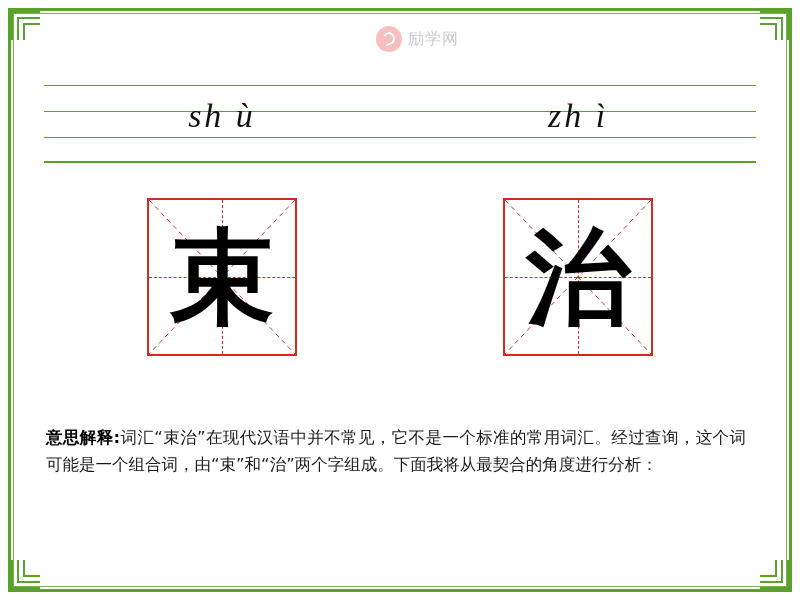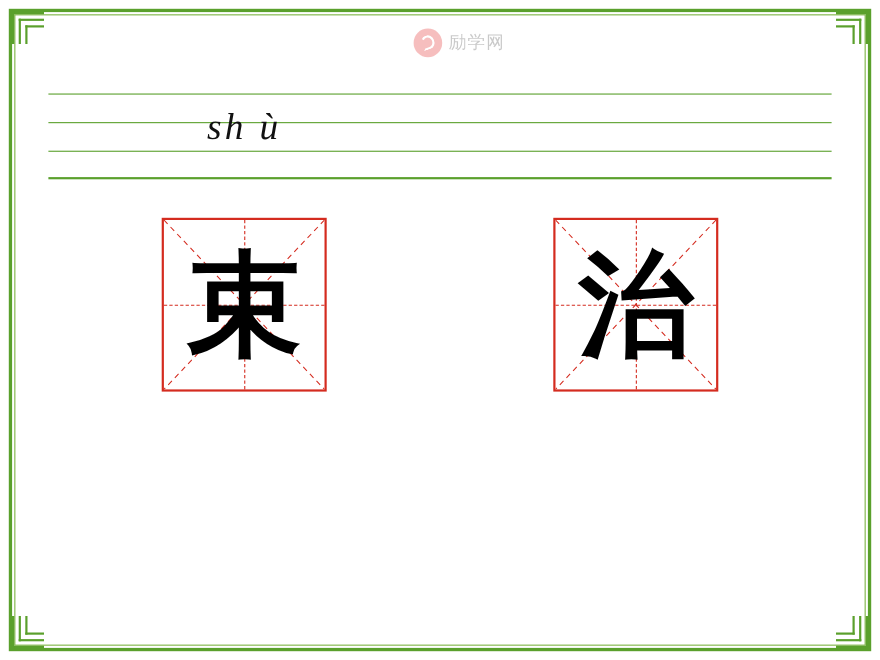--- a/index.html
+++ b/index.html
@@ -264,20 +264,21 @@
 
   <div class="staff">
     <div class="line l1"></div>
     <div class="line l2"></div>
     <div class="line l3"></div>
     <div class="line l4"></div>
   </div>
 
   <div class="pinyin-row">
     <div class="pinyin-cell">sh ù</div>
+    <div class="pinyin-cell">zh ì</div>
   </div>
 
   <div class="char-row">
     <div class="char-cell">
       <div class="tianzi">
         <svg class="diag" viewBox="0 0 150 158" preserveAspectRatio="none">
           <line x1="0" y1="0" x2="150" y2="158" stroke="#d42b1f" stroke-width="1" stroke-dasharray="5,4"></line>
           <line x1="150" y1="0" x2="0" y2="158" stroke="#d42b1f" stroke-width="1" stroke-dasharray="5,4"></line>
         </svg>
         <div class="dash-h"></div>
@@ -291,14 +292,17 @@
           <line x1="0" y1="0" x2="150" y2="158" stroke="#d42b1f" stroke-width="1" stroke-dasharray="5,4"></line>
           <line x1="150" y1="0" x2="0" y2="158" stroke="#d42b1f" stroke-width="1" stroke-dasharray="5,4"></line>
         </svg>
         <div class="dash-h"></div>
         <div class="dash-v"></div>
         <div class="glyph">治</div>
       </div>
     </div>
   </div>
 
+  <div class="explain">
+    <span class="label">意思解释:</span><span>词汇“束治”在现代汉语中并不常见，它不是一个标准的常用词汇。经过查询，这个词可能是一个组合词，由“束”和“治”两个字组成。下面我将从最契合的角度进行分析：</span>
+  </div>
 
 </div>
 
 </body></html>

